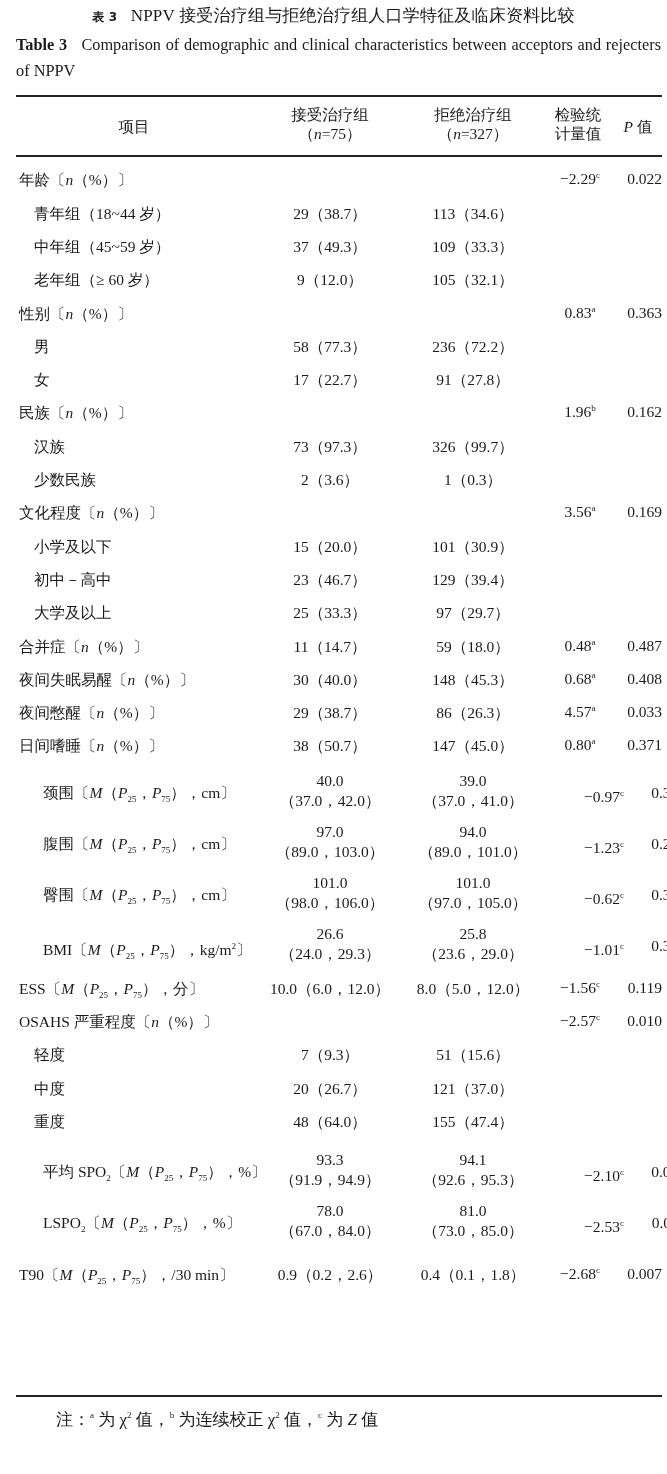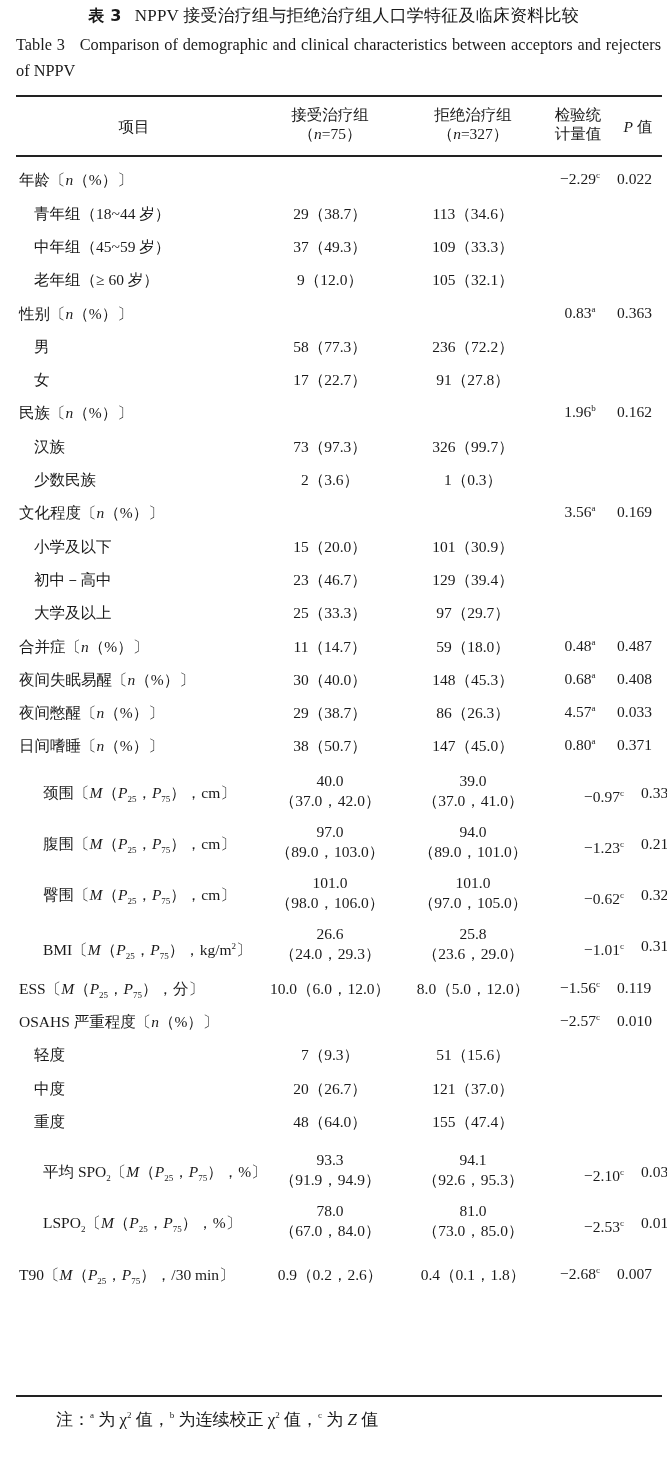--- a/index.html
+++ b/index.html
@@ -5,39 +5,39 @@
     html, body { margin: 0; padding: 0; background: #ffffff; }
     body {
       width: 667px; height: 1474px; overflow: hidden;
       font-family: "Liberation Serif", "DejaVu Serif", serif;
       color: #1a1a1a; position: relative;
     }
     .title-cn {
       position: absolute; left: 0; width: 667px; top: 4px;
       text-align: center; font-size: 17px; letter-spacing: 0.2px;
     }
-    .title-cn b { font-family: "DejaVu Sans", sans-serif; font-weight: bold; font-size: 16px; }
+    .title-cn b { font-family: "DejaVu Sans", sans-serif; font-weight: bold; font-size: 12px; }
     .title-en {
       position: absolute; left: 16px; width: 645px; top: 32px;
       font-size: 16.3px; line-height: 26px; text-align: justify; text-align-last: left;
     }
-    .title-en b { font-weight: normal; }
+    .title-en b { font-weight: bold; }
     .rule { position: absolute; left: 16px; width: 646px; background: #222; }
     .rule-top { top: 95px; height: 2px; }
     .rule-mid { top: 155px; height: 1.5px; }
     .rule-bot { top: 1395px; height: 2px; }
     .hdr { position: absolute; font-size: 15.5px; line-height: 19px; text-align: center; }
     .row { position: absolute; left: 0; width: 667px; font-size: 15.5px; }
     .cell { position: absolute; white-space: nowrap; }
     .c-label { left: 19px; }
     .c-label.sub { left: 34px; }
     .c-acc { left: 255px; width: 150px; text-align: center; }
     .c-rej { left: 398px; width: 150px; text-align: center; }
     .c-stat { left: 547px; width: 66px; text-align: center; }
-    .c-p { left: 617px; width: 45px; }
+    .c-p { left: 617px; width: 45px; text-align: right; }
     .two { line-height: 20px; }
     .two .cell.c-label, .two .cell.c-stat, .two .cell.c-p { top: 12px; margin-left: 24px; }
     .note { position: absolute; left: 56px; top: 1408px; font-size: 17px; }
     .ital { font-style: italic; }
     sup { font-size: 9px; }
     sub { font-size: 9px; }
   </style>
 </head>
 <body>
 

